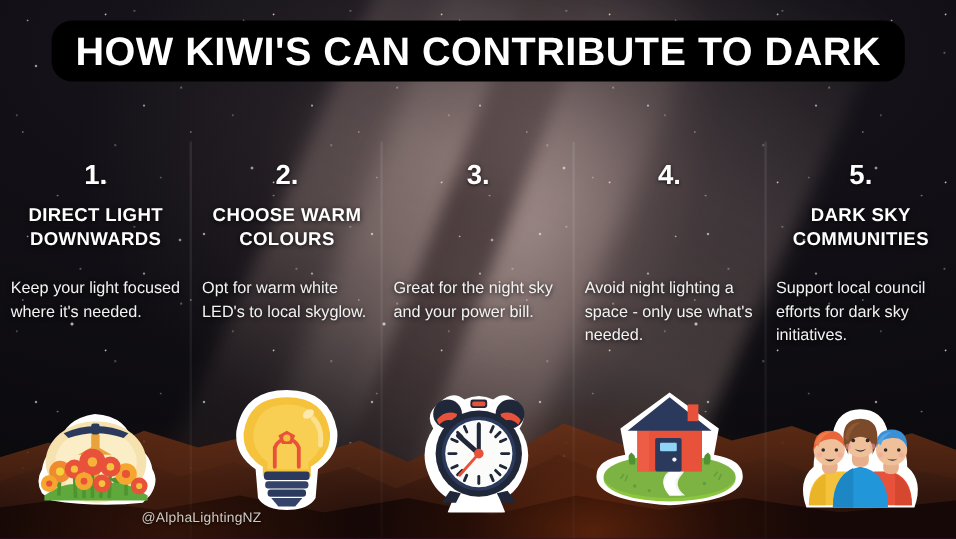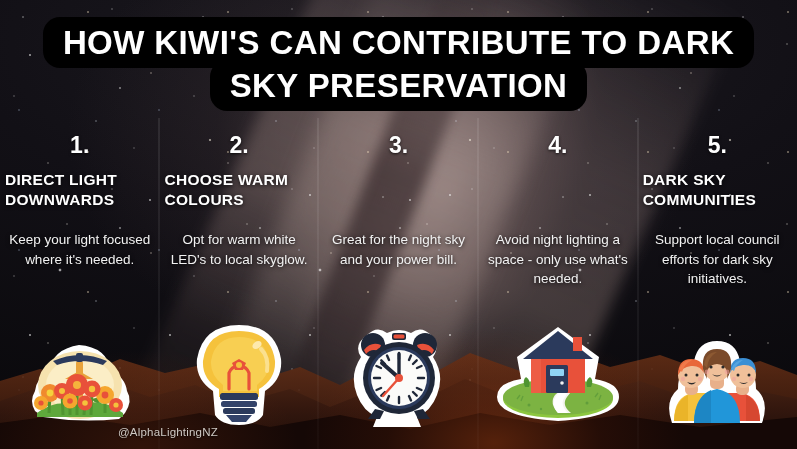--- a/index.html
+++ b/index.html
@@ -115,28 +115,28 @@
     display:flex; z-index:5;
   }
   .col { flex:1 1 0; position:relative; padding:0 6px; }
   .col-num {
     position:absolute; top:14px; left:0; width:100%;
     text-align:center; color:#fff; font-weight:900; font-size:23px;
     text-shadow:0 1px 3px rgba(0,0,0,.75);
   }
   .col-head {
     position:absolute; top:52px; left:0; width:100%;
-    text-align:left; color:#fff; font-weight:800; font-size:15.5px;
+    text-align:center; color:#fff; font-weight:800; font-size:15.5px;
     line-height:1.32; letter-spacing:0.3px; text-transform:uppercase;
     text-shadow:0 1px 4px rgba(0,0,0,.8);
     padding:0 5px;
   }
   .col-body {
     position:absolute; top:112px; left:0; width:100%;
-    text-align:center; color:#f2f2f2; font-weight:400; font-size:13.5px;
+    text-align:left; color:#f2f2f2; font-weight:400; font-size:13.5px;
     line-height:1.45; text-shadow:0 1px 4px rgba(0,0,0,.85);
     padding:0 9px;
   }
   .col-art {
     position:absolute; bottom:22px; left:0; width:100%;
     display:flex; justify-content:center; align-items:flex-end;
     height:110px;
   }
   .col-art svg { display:block; }
 
@@ -180,21 +180,20 @@
   </div>
   <div class="glow-warm"></div>
 
   <div class="divider" style="left:158px;"></div>
   <div class="divider" style="left:317px;"></div>
   <div class="divider" style="left:477px;"></div>
   <div class="divider" style="left:637px;"></div>
 
   <div id="title">
     <span class="tline">How Kiwi's Can Contribute to Dark</span><br>
-    <span class="tline">Sky Preservation</span>
   </div>
 
   <div id="columns">
 
     <div class="col">
       <div class="col-num">1.</div>
       <div class="col-head">DIRECT LIGHT DOWNWARDS</div>
       <div class="col-body">Keep your light focused where it's needed.</div>
       <div class="col-art">
         <svg width="130" height="100" viewBox="0 0 130 100">

